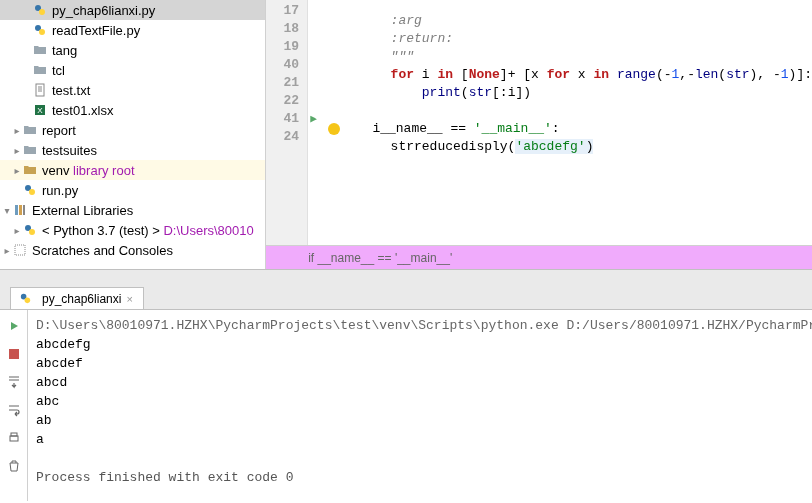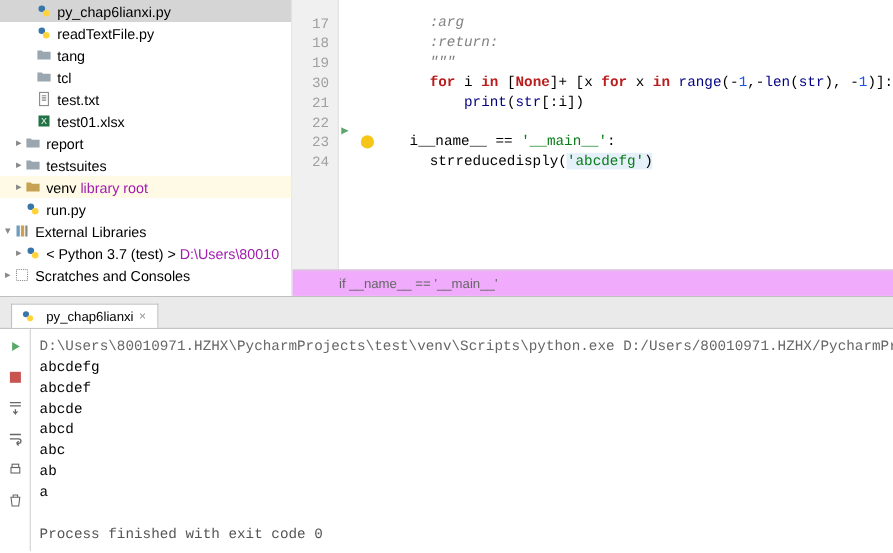--- a/index.html
+++ b/index.html
@@ -69,21 +69,22 @@
   font-family: "Consolas", "Courier New", monospace;
   font-size: 13px;
 }
 .gutter {
   width: 42px;
   background: #f0f0f0;
   border-right: 1px solid #e0e0e0;
   text-align: right;
   color: #a0a0a0;
   padding-right: 8px;
-  padding-top: 13px;
+  padding-top: 2px;
+  font-weight: bold;
 }
 .gutter-line { height: 18px; line-height: 18px; }
 .gutter-marker {
   width: 16px;
   position: relative;
 }
 .gutter-marker .play {
   position: absolute;
   left: 2px;
   top: 112px;
@@ -319,24 +320,24 @@
       <span class="tree-label">Scratches and Consoles</span>
     </div>
   </div>
 
   <div class="editor">
     <div class="editor-body">
       <div class="gutter" id="gutter">
           <div class="gutter-line">17</div>
           <div class="gutter-line">18</div>
           <div class="gutter-line">19</div>
-          <div class="gutter-line">30</div>
+          <div class="gutter-line">40</div>
           <div class="gutter-line">21</div>
           <div class="gutter-line">22</div>
-          <div class="gutter-line">23</div>
+          <div class="gutter-line">41</div>
           <div class="gutter-line">24</div>
         </div>
       <div class="gutter-marker">
         <span class="play">▶</span>
       </div>
       <div class="code-area" id="code-area">
           <div class="code-line"><span class="doc">        :arg</span></div>
           <div class="code-line"><span class="doc">        :return:</span></div>
           <div class="code-line"><span class="doc">        """</span></div>
           <div class="code-line">        <span class="kw">for</span> i <span class="kw">in</span> [<span class="kw">None</span>]+ [x <span class="kw">for</span> x <span class="kw">in</span> <span class="builtin">range</span>(-<span class="num">1</span>,-<span class="builtin">len</span>(<span class="builtin">str</span>), -<span class="num">1</span>)]:</div>
@@ -397,21 +398,20 @@
           <svg width="14" height="14" viewBox="0 0 14 14">
             <path d="M3 4h8l-1 8H4zM5 4V2h4v2" fill="none" stroke="#666"></path>
           </svg>
         </div>
     </div>
     <div class="console-output">
       <div class="cmd-line">D:\Users\80010971.HZHX\PycharmProjects\test\venv\Scripts\python.exe D:/Users/80010971.HZHX/PycharmProjects/test</div>
       <div id="console-lines">
           <div>abcdefg</div>
           <div>abcdef</div>
-          <div>abcde</div>
           <div>abcd</div>
           <div>abc</div>
           <div>ab</div>
           <div>a</div>
         </div>
       <div>&nbsp;</div>
       <div style="color:#555">Process finished with exit code 0</div>
     </div>
   </div>
 </div>

